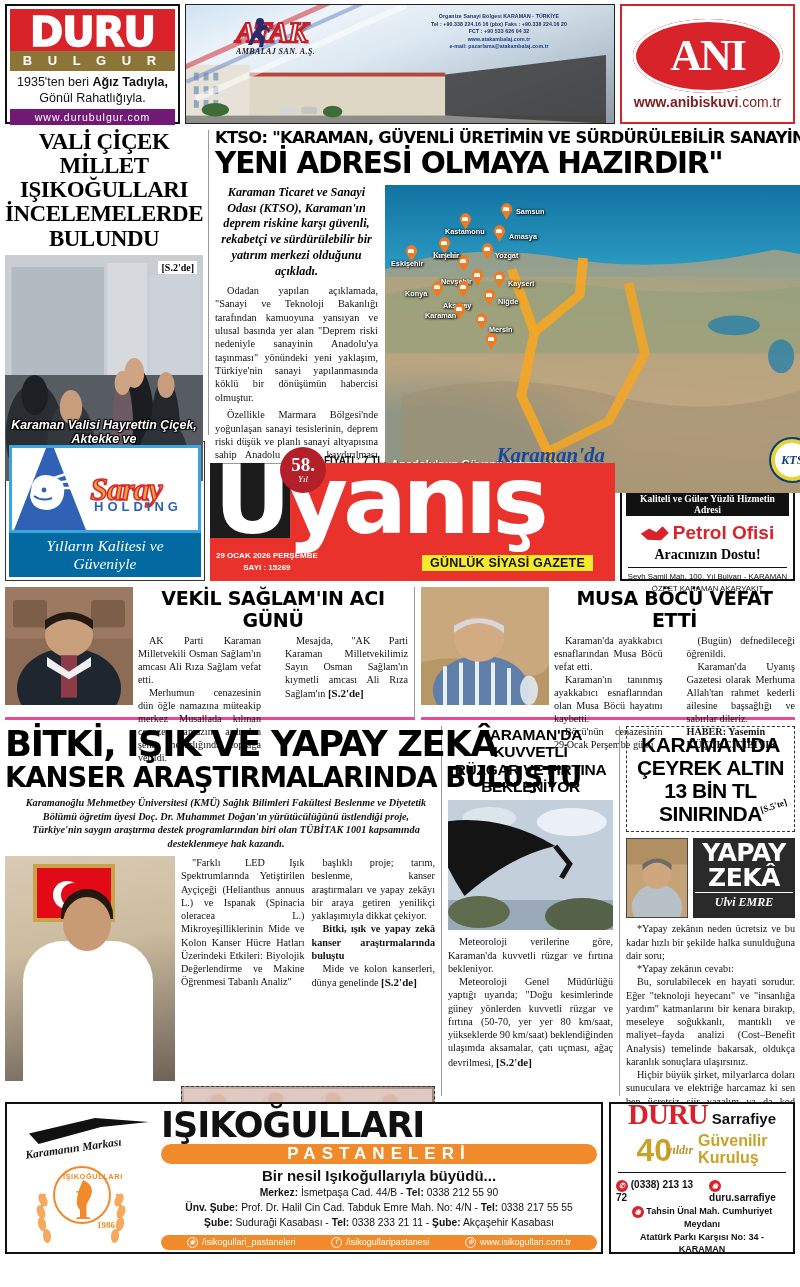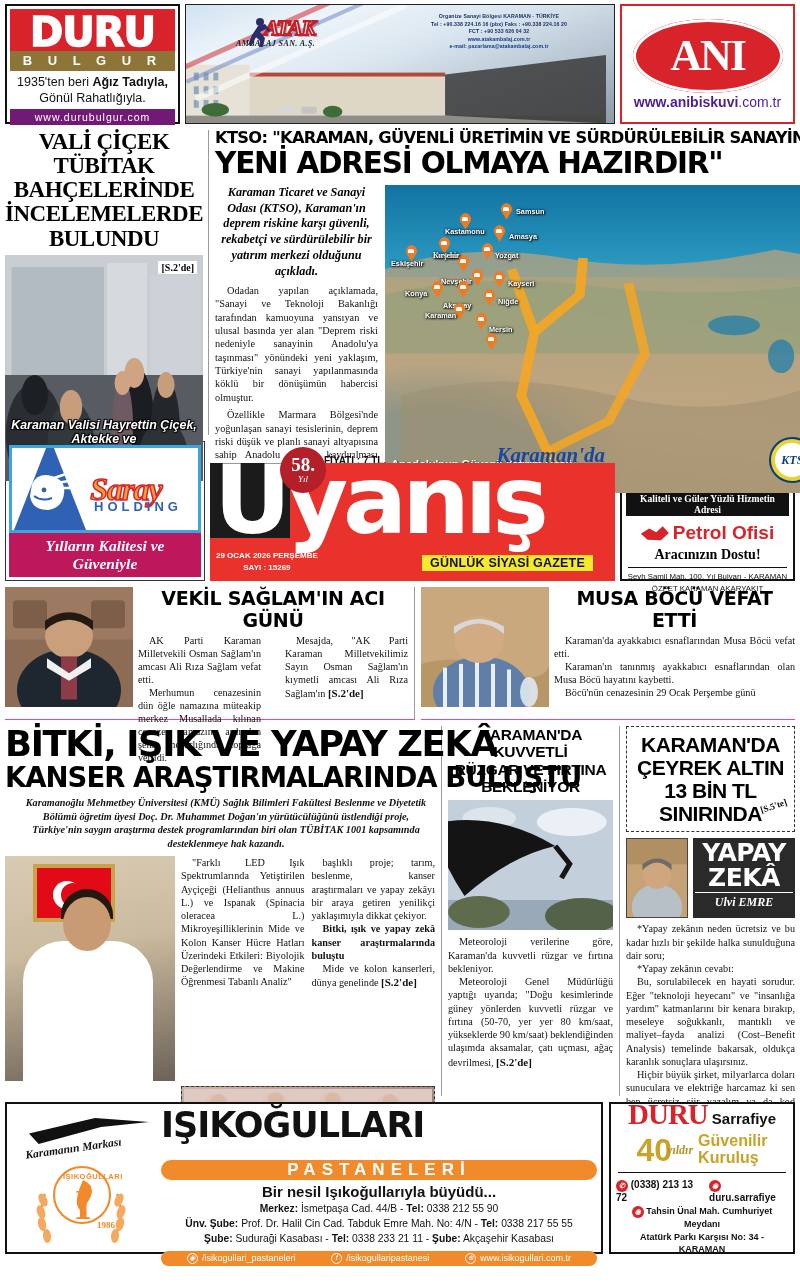--- a/index.html
+++ b/index.html
@@ -41,23 +41,22 @@
 
   .ad-atak {
     flex: 1; border: 1px solid #222; position: relative; overflow: hidden;
     background: linear-gradient(160deg,#cfe3f2 0%, #eef4fa 22%, #dbe7f0 45%, #b9c8d4 70%, #8e9aa6 100%);
   }
   .atak-streaks { position:absolute; inset:0; }
   .atak-streaks i { position:absolute; display:block; transform: rotate(-24deg); opacity:.55; }
   .atak-logo { position:absolute; top:10px; left:50px; }
   .atak-word {
     font-family: "Liberation Serif", serif; font-style: italic; font-weight: bold;
-    font-size: 22px; color:#fff; -webkit-text-stroke: 2px #c8202a; letter-spacing: -1px;
+    font-size: 30px; color:#fff; -webkit-text-stroke: 2px #c8202a; letter-spacing: -1px;
     text-shadow: 2px 2px 0 rgba(0,0,0,.25);
-    text-align: right;
   }
   .atak-sub { font-family:"Liberation Serif",serif; font-style:italic; font-weight:bold;
     font-size: 8px; color:#222; text-align:right; letter-spacing:.4px; margin-top:-2px;}
   .atak-runner { position:absolute; left:8px; top:2px; width:26px; height:30px; }
   .atak-contact {
     position: absolute; top: 8px; right: 10px; width: 210px; text-align: center;
     font-family: "Liberation Sans", sans-serif; font-size: 5.2px; font-weight: bold;
     color: #1b2f63; line-height: 1.45; letter-spacing: .1px;
   }
   .atak-contact .blue { color:#123a8f; }
@@ -69,21 +68,21 @@
   }
   .ani-oval {
     width: 150px; height: 74px; border-radius: 50%;
     background: #d8232a; display:flex; align-items:center; justify-content:center;
     box-shadow: inset 0 0 0 3px #fff, inset 0 0 0 7px #d8232a;
   }
   .ani-text {
     font-family: "Liberation Serif", serif; font-weight: bold; font-size: 44px;
     color:#fff; letter-spacing: -2px; line-height:1;
   }
-  .ani-url { font-family:"Liberation Sans",sans-serif; font-size:14px; margin-top:1px; color:#4c1d95;}
+  .ani-url { font-family:"Liberation Sans",sans-serif; font-size:14px; margin-top:1px; color:#7f1d1d;}
   .ani-url b { font-weight:bold; }
 
   
   .mainrow { display:flex; gap:6px; margin-top:6px; height: 305px; }
   .col-vali { width: 302px; border-right: 1px solid #999; padding-right:5px;}
   .vali-head {
     font-family:"Liberation Serif", serif; font-weight:bold; text-align:center;
     font-size: 23px; line-height: 1.05; letter-spacing:-0.5px; color:#000;
   }
   .vali-photo { position:relative; margin-top:4px; height:226px; overflow:hidden;
@@ -154,22 +153,22 @@
                display:flex; align-items:center; justify-content:center; overflow:hidden;}
   .saray-mtn { position:absolute; left:2px; bottom:0; width:72px; height:92px;
     background:#2f62b4; clip-path: polygon(50% 0, 100% 100%, 0 100%); }
   .saray-lion { position:absolute; left:14px; bottom:18px; width:44px; height:42px; }
   .saray-word { position:relative; font-family:"Liberation Serif",serif; font-weight:bold;
     font-style:italic; font-size:32px; color:#e8a33d; -webkit-text-stroke:1.5px #d8232a;
     letter-spacing:-1px; margin-left:42px;}
   .saray-holding { position:absolute; left:82px; bottom:16px;
     font-family:"Liberation Sans",sans-serif; font-weight:bold; font-size:13px;
     color:#2f62b4; letter-spacing:4px;}
-  .saray-bottom { background:#be185d; color:#fff; text-align:center; padding:4px 12px;
-    font-family:"Liberation Serif",serif; font-weight:bold; font-style:italic; font-size:15.5px;}
+  .saray-bottom { background:#0369a1; color:#fff; text-align:center; padding:4px 12px;
+    font-family:"Liberation Serif",serif; font-weight:normal; font-style:italic; font-size:15.5px;}
 
   .nameplate { flex:1; position:relative; }
   .np-karamanda { position:absolute; right:10px; top:2px;
     font-family:"Liberation Serif",serif; font-weight:bold; font-style:italic;
     font-size:21px; color:#18489e; }
   .np-price { position:absolute; left:114px; top:14px;
     font-family:"Liberation Sans",sans-serif; font-weight:bold; font-size:10px; color:#111;}
   .np-main { position:absolute; left:0; right:0; top:22px; bottom:0;
     background:#e8322b; }
   .np-black { position:absolute; left:0; top:0; width:80px; height:75px; background:#1b1b1b; }
@@ -199,21 +198,21 @@
      clip-path: polygon(0 55%, 30% 22%, 55% 45%, 78% 8%, 100% 50%, 72% 95%, 24% 92%);}
   .po-word { font-family:"Liberation Sans",sans-serif; font-weight:bold; font-size:19px; color:#d8232a;}
   .ozpet-t3 { text-align:center; font-family:"Liberation Serif",serif; font-weight:bold;
     font-size:14px; margin-top:3px;}
   .ozpet-rule { border-top:1px solid #111; margin:4px 2px 3px; }
   .ozpet-addr { text-align:center; font-family:"Liberation Sans",sans-serif; font-size:7.8px;
     line-height:1.5; color:#111;}
 
   
   .obitrow { display:flex; gap:6px; margin-top:6px; height:133px; }
-  .obit { display:flex; gap:5px; border-bottom:1px solid #ec4899; padding-bottom:12px;}
+  .obit { display:flex; gap:5px; border-bottom:3px solid #ec4899; padding-bottom:12px;}
   .obit.left { width:410px; border-right:1px solid #999; padding-right:6px;}
   .obit.right { flex:1; }
   .obit-photo { width:128px; background:linear-gradient(160deg,#8d6c55,#5d4436); }
   .obit-photo.b { background:linear-gradient(160deg,#c9a87d,#8d6a4a); }
   .obit-body { flex:1; display:flex; flex-direction:column; }
   .obit-head { font-family:"DejaVu Sans",sans-serif; font-weight:bold; font-size:19px;
     text-align:center; letter-spacing:-0.3px; margin-bottom:3px;}
   .obit-cols { display:flex; gap:24px; flex:1;}
   .obit-col { flex:1; font-family:"Liberation Serif",serif; font-size:10.2px;
     line-height:1.28; text-align:justify; color:#111;}
@@ -310,21 +309,21 @@
     font-weight:bold; font-size:42px; color:#f08a2a; line-height:1;}
   .isik-em-name { position:absolute; left:32px; top:8px; font-family:"Liberation Sans",sans-serif;
     font-size:7.5px; font-weight:bold; color:#f08a2a; letter-spacing:.5px;}
   .isik-em-year { position:absolute; left:66px; top:56px; font-family:"Liberation Serif",serif;
     font-size:9px; color:#f08a2a; font-weight:bold;}
   .isik-right { flex:1; }
   .isik-title { font-family:"DejaVu Sans",sans-serif; font-weight:bold; font-size:35px;
     letter-spacing:-1px; line-height:1; color:#111;}
   .isik-past { background:#f08a2a; color:#fff; font-family:"Liberation Sans",sans-serif;
     font-weight:bold; font-size:17px; letter-spacing:6px; text-align:center;
-    border-radius:12px; margin-top:17px; padding:0 4px;}
+    border-radius:12px; margin-top:1px; padding:0 4px;}
   .isik-slogan { text-align:center; font-family:"Liberation Sans",sans-serif; font-weight:bold;
     font-size:15px; margin-top:3px; color:#111;}
   .isik-addr { text-align:center; font-family:"Liberation Sans",sans-serif; font-size:10.3px;
     line-height:1.45; margin-top:2px; color:#111;}
   .isik-addr b { font-weight:bold; }
   .isik-social { display:flex; justify-content:space-around; align-items:center;
     background:#f08a2a; color:#fff; border-radius:10px; margin-top:4px; padding:2px 8px;
     font-family:"Liberation Sans",sans-serif; font-size:9px;}
   .isik-social span { display:flex; align-items:center; gap:4px;}
   .ico { display:inline-block; width:11px; height:11px; border-radius:50%;
@@ -425,21 +424,21 @@
         <b>www.anibiskuvi</b><span>.com.tr</span>
       </div>
     </div>
   </div>
 
   <div class="mainrow">
 
     <div class="col-vali">
       <div class="vali-head">
         <div>VALİ ÇİÇEK</div>
-        <div>TÜBİTAK BAHÇELERİNDE</div>
+        <div>MİLLET IŞIKOĞULLARI</div>
         <div>İNCELEMELERDE BULUNDU</div>
       </div>
       <div class="vali-photo">
         <svg viewBox="0 0 300 226" preserveAspectRatio="none" style="position:absolute;inset:0;width:100%;height:100%">
           <rect width="300" height="226" fill="#8d949b"></rect>
           <rect x="0" y="0" width="300" height="120" fill="#c9ced2"></rect>
           <rect x="10" y="12" width="140" height="110" fill="#aab4bb" opacity=".7"></rect>
           <rect x="155" y="8" width="60" height="120" fill="#dfe3e6" opacity=".6"></rect>
           <rect x="220" y="20" width="75" height="105" fill="#cfd6da" opacity=".6"></rect>
           <rect x="0" y="120" width="300" height="106" fill="#565c62"></rect>
@@ -655,20 +654,26 @@
           <ellipse cx="108" cy="112" rx="9" ry="16" fill="#dfe9ef" opacity=".9"></ellipse>
         </svg>
       </div>
       <div class="obit-body">
         <div class="obit-head">MUSA BÖCÜ VEFAT ETTİ</div>
         <div class="obit-cols">
           <div class="obit-col">
             <p>Karaman'da ayakkabıcı esnaflarından Musa Böcü vefat etti.</p>
             <p>Karaman'ın tanınmış ayakkabıcı esnaflarından olan Musa Böcü hayatını kaybetti.</p>
             <p>Böcü'nün cenazesinin 29 Ocak Perşembe günü</p>
+          </div>
+          <div class="obit-col">
+            <p>(Bugün) defnedileceği öğrenildi.</p>
+            <p>Karaman'da Uyanış Gazetesi olarak Merhuma Allah'tan rahmet kederli ailesine başsağlığı ve sabırlar dileriz.</p>
+            <p class="bold">HABER: Yasemin</p>
+            <p class="bold">KÜÇÜKCİCİBIYIK</p>
           </div>
         </div>
       </div>
     </div>
   </div>
 
   <div class="featrow">
 
     <div class="col-kanser">
       <div class="kanser-h1">BİTKİ, IŞIK VE YAPAY ZEKÂ</div>

